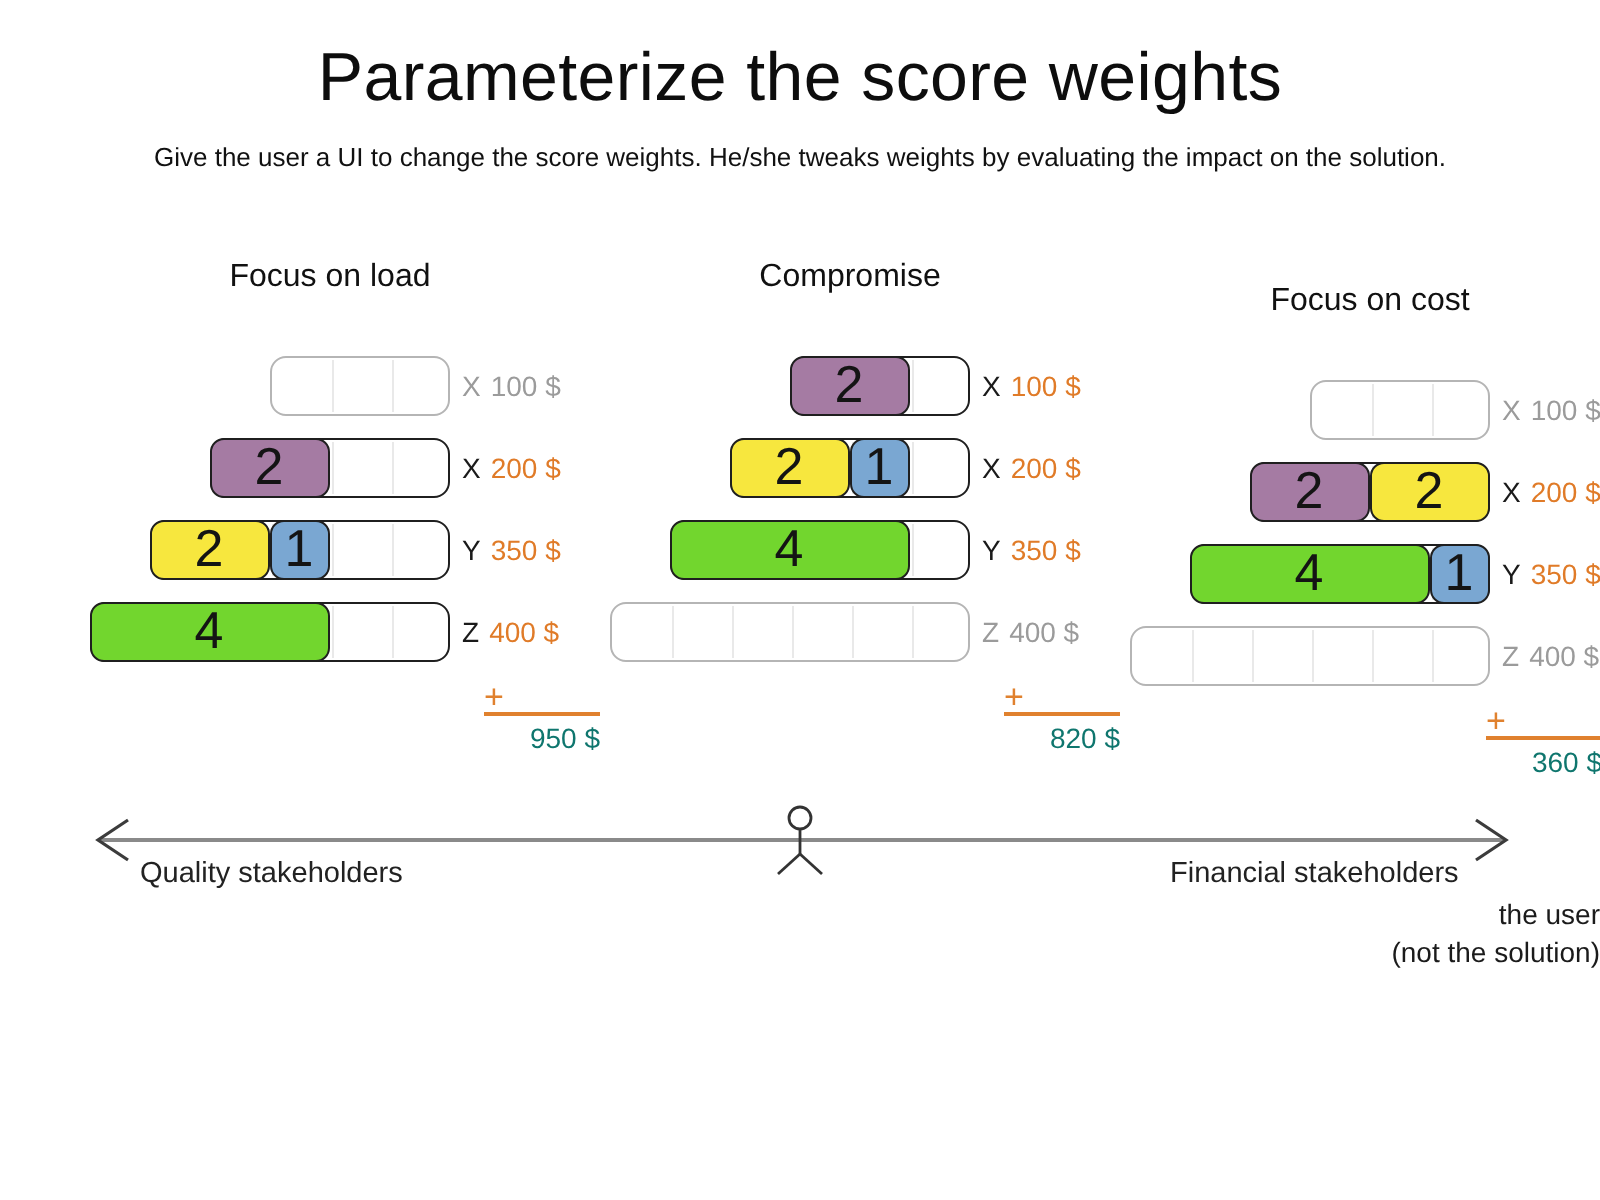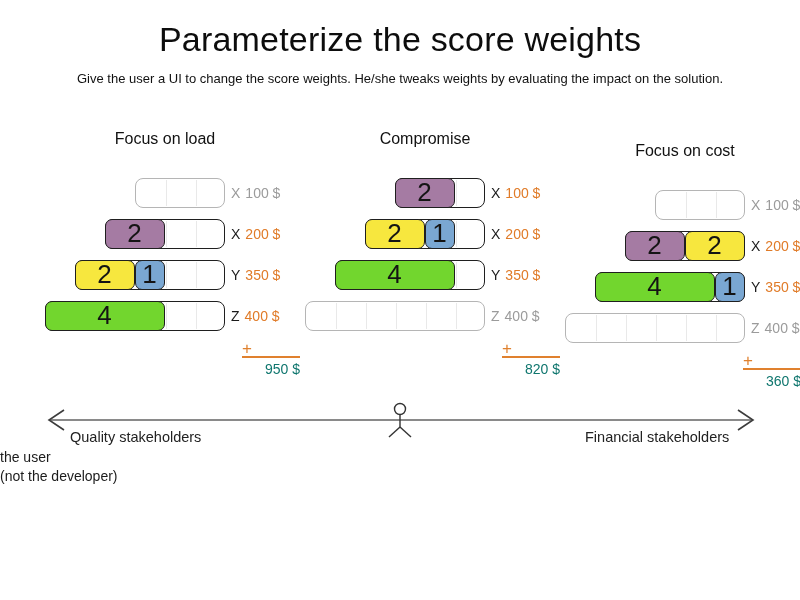--- a/index.html
+++ b/index.html
@@ -31,21 +31,21 @@
   .lab-off,.amt-off{color:#9b9b9b}
   .total{position:absolute;top:210px;left:207px;width:58px}
   .panel:nth-child(3) .total{left:188px}
   .total-line{position:relative;height:18px;border-bottom:2px solid #e0812e}
   .plus{position:absolute;left:0;bottom:-1px;font-size:17px;line-height:17px;color:#e0812e}
   .total-value{text-align:right;font-size:14px;color:#0f766e;margin-top:3px}
   .axis-svg{position:absolute;top:398px;left:0}
   .axis-label{position:absolute;top:429px;font-size:14.5px;color:#222}
   .axis-label.left{left:70px}
   .axis-label.right{left:585px}
-  .caption{position:absolute;left:0;width:800px;text-align:left;font-size:14px;color:#1b1b1b}
+  .caption{position:absolute;left:0;width:800px;text-align:right;font-size:14px;color:#1b1b1b}
   .caption.l1{top:449px}
   .caption.l2{top:468px}
 </style>
 </head>
 <body>
 
 <div class="title">Parameterize the score weights</div>
 <div class="subtitle">Give the user a UI to change the score weights. He/she tweaks weights by evaluating the impact on the solution.</div>
 
 <div class="panels">
@@ -176,13 +176,13 @@
     <circle cx="400" cy="11" r="5.5" fill="#ffffff" stroke="#333" stroke-width="1.4"></circle>
     <line x1="400" y1="16.5" x2="400" y2="29" stroke="#333" stroke-width="1.4"></line>
     <line x1="400" y1="29" x2="389" y2="39" stroke="#333" stroke-width="1.4"></line>
     <line x1="400" y1="29" x2="411" y2="39" stroke="#333" stroke-width="1.4"></line>
   </g>
 </svg>
 
 <div class="axis-label left">Quality stakeholders</div>
 <div class="axis-label right">Financial stakeholders</div>
 <div class="caption l1">the user</div>
-<div class="caption l2">(not the developer)</div>
+<div class="caption l2">(not the solution)</div>
 
 </body></html>

